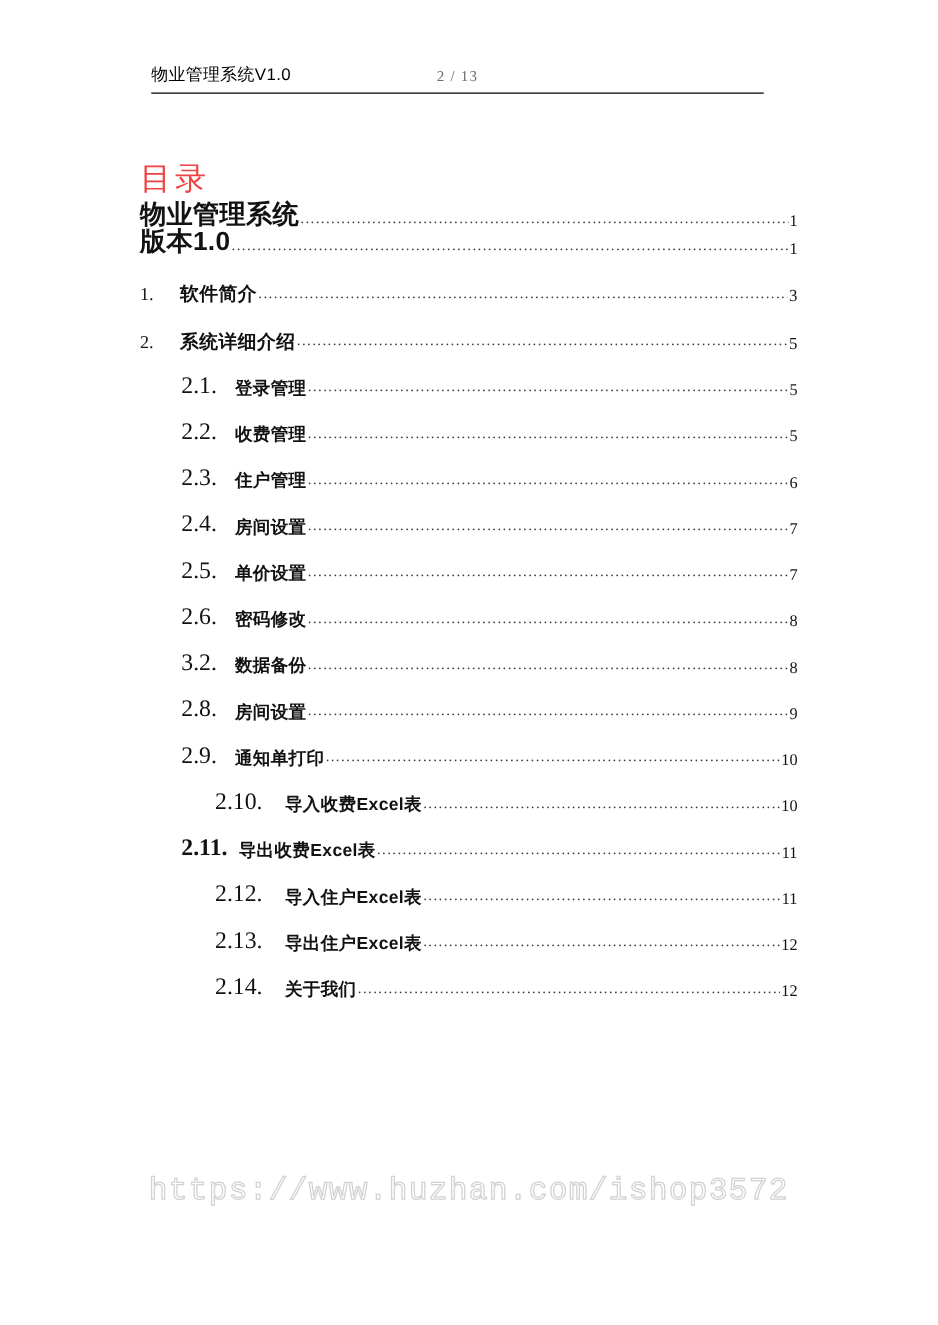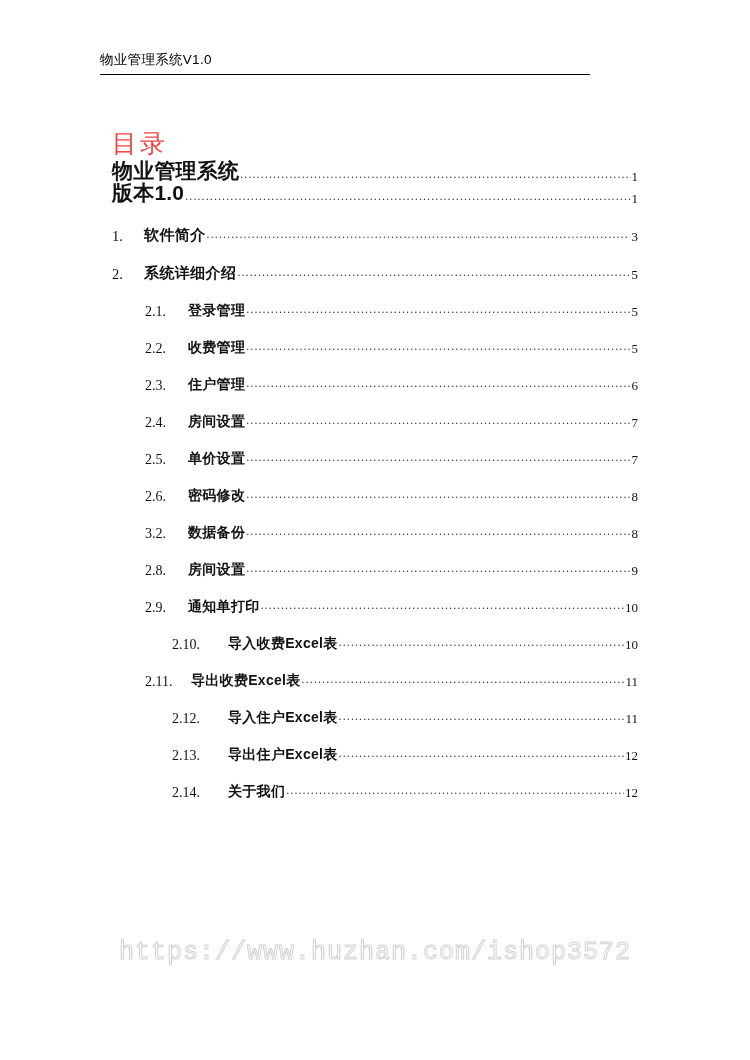--- a/index.html
+++ b/index.html
@@ -18,21 +18,21 @@
 
   .page {
     position: absolute;
     inset: 0;
     background: #ffffff;
   }
 
   
   .header {
     position: absolute;
-    left: 100px;
+    left: 121px;
     top: 50px;
     width: 490px;
     height: 24px;
     border-bottom: 1.6px solid #000;
     text-decoration: underline;
   }
   .header-title {
     position: absolute;
     left: 0;
     top: 0;
@@ -126,23 +126,23 @@
   .lvl1 .toc-page  { font-size: 13.5px; }
   .lvl1 .toc-dots  { position: relative; top: -3px; }
 
   
   .lvl2 {
     height: 37px;
     font-size: 13.5px;
     padding-left: 33px;
     box-sizing: border-box;
   }
-  .lvl2 .toc-num   { width: 43px; font-size: 14px; }
+  .lvl2 .toc-num   { width: 43px; font-size: 19px; }
   .lvl2 .toc-num.wide { width: 56px; margin-left: 27px; }
-  .lvl2 .toc-num.tight { width: 46px; }
+  .lvl2 .toc-num.tight { width: 46px; font-weight: bold; }
   .lvl2 .toc-label { font-size: 14px; letter-spacing: .3px; }
   .lvl2 .toc-page  { font-size: 13px; }
   .lvl2 .toc-dots  { position: relative; top: -3px; }
 
   
   .watermark {
     position: absolute;
     left: 0;
     top: 938px;
     width: 750px;
@@ -157,20 +157,21 @@
     user-select: none;
   }
 </style>
 </head>
 <body>
 
 <div class="page">
 
   <div class="header">
     <div class="header-title">物业管理系统V1.0</div>
+    <div class="header-pageno">2 / 13</div>
   </div>
 
   <div class="toc-heading">目录</div>
 
   <div class="toc" id="toc-list">
       <div class="toc-row lvl0">
         <span class="toc-label">物业管理系统</span>
         <span class="toc-dots">....................................................................................................................................</span>
         <span class="toc-page">1</span>
       </div>

